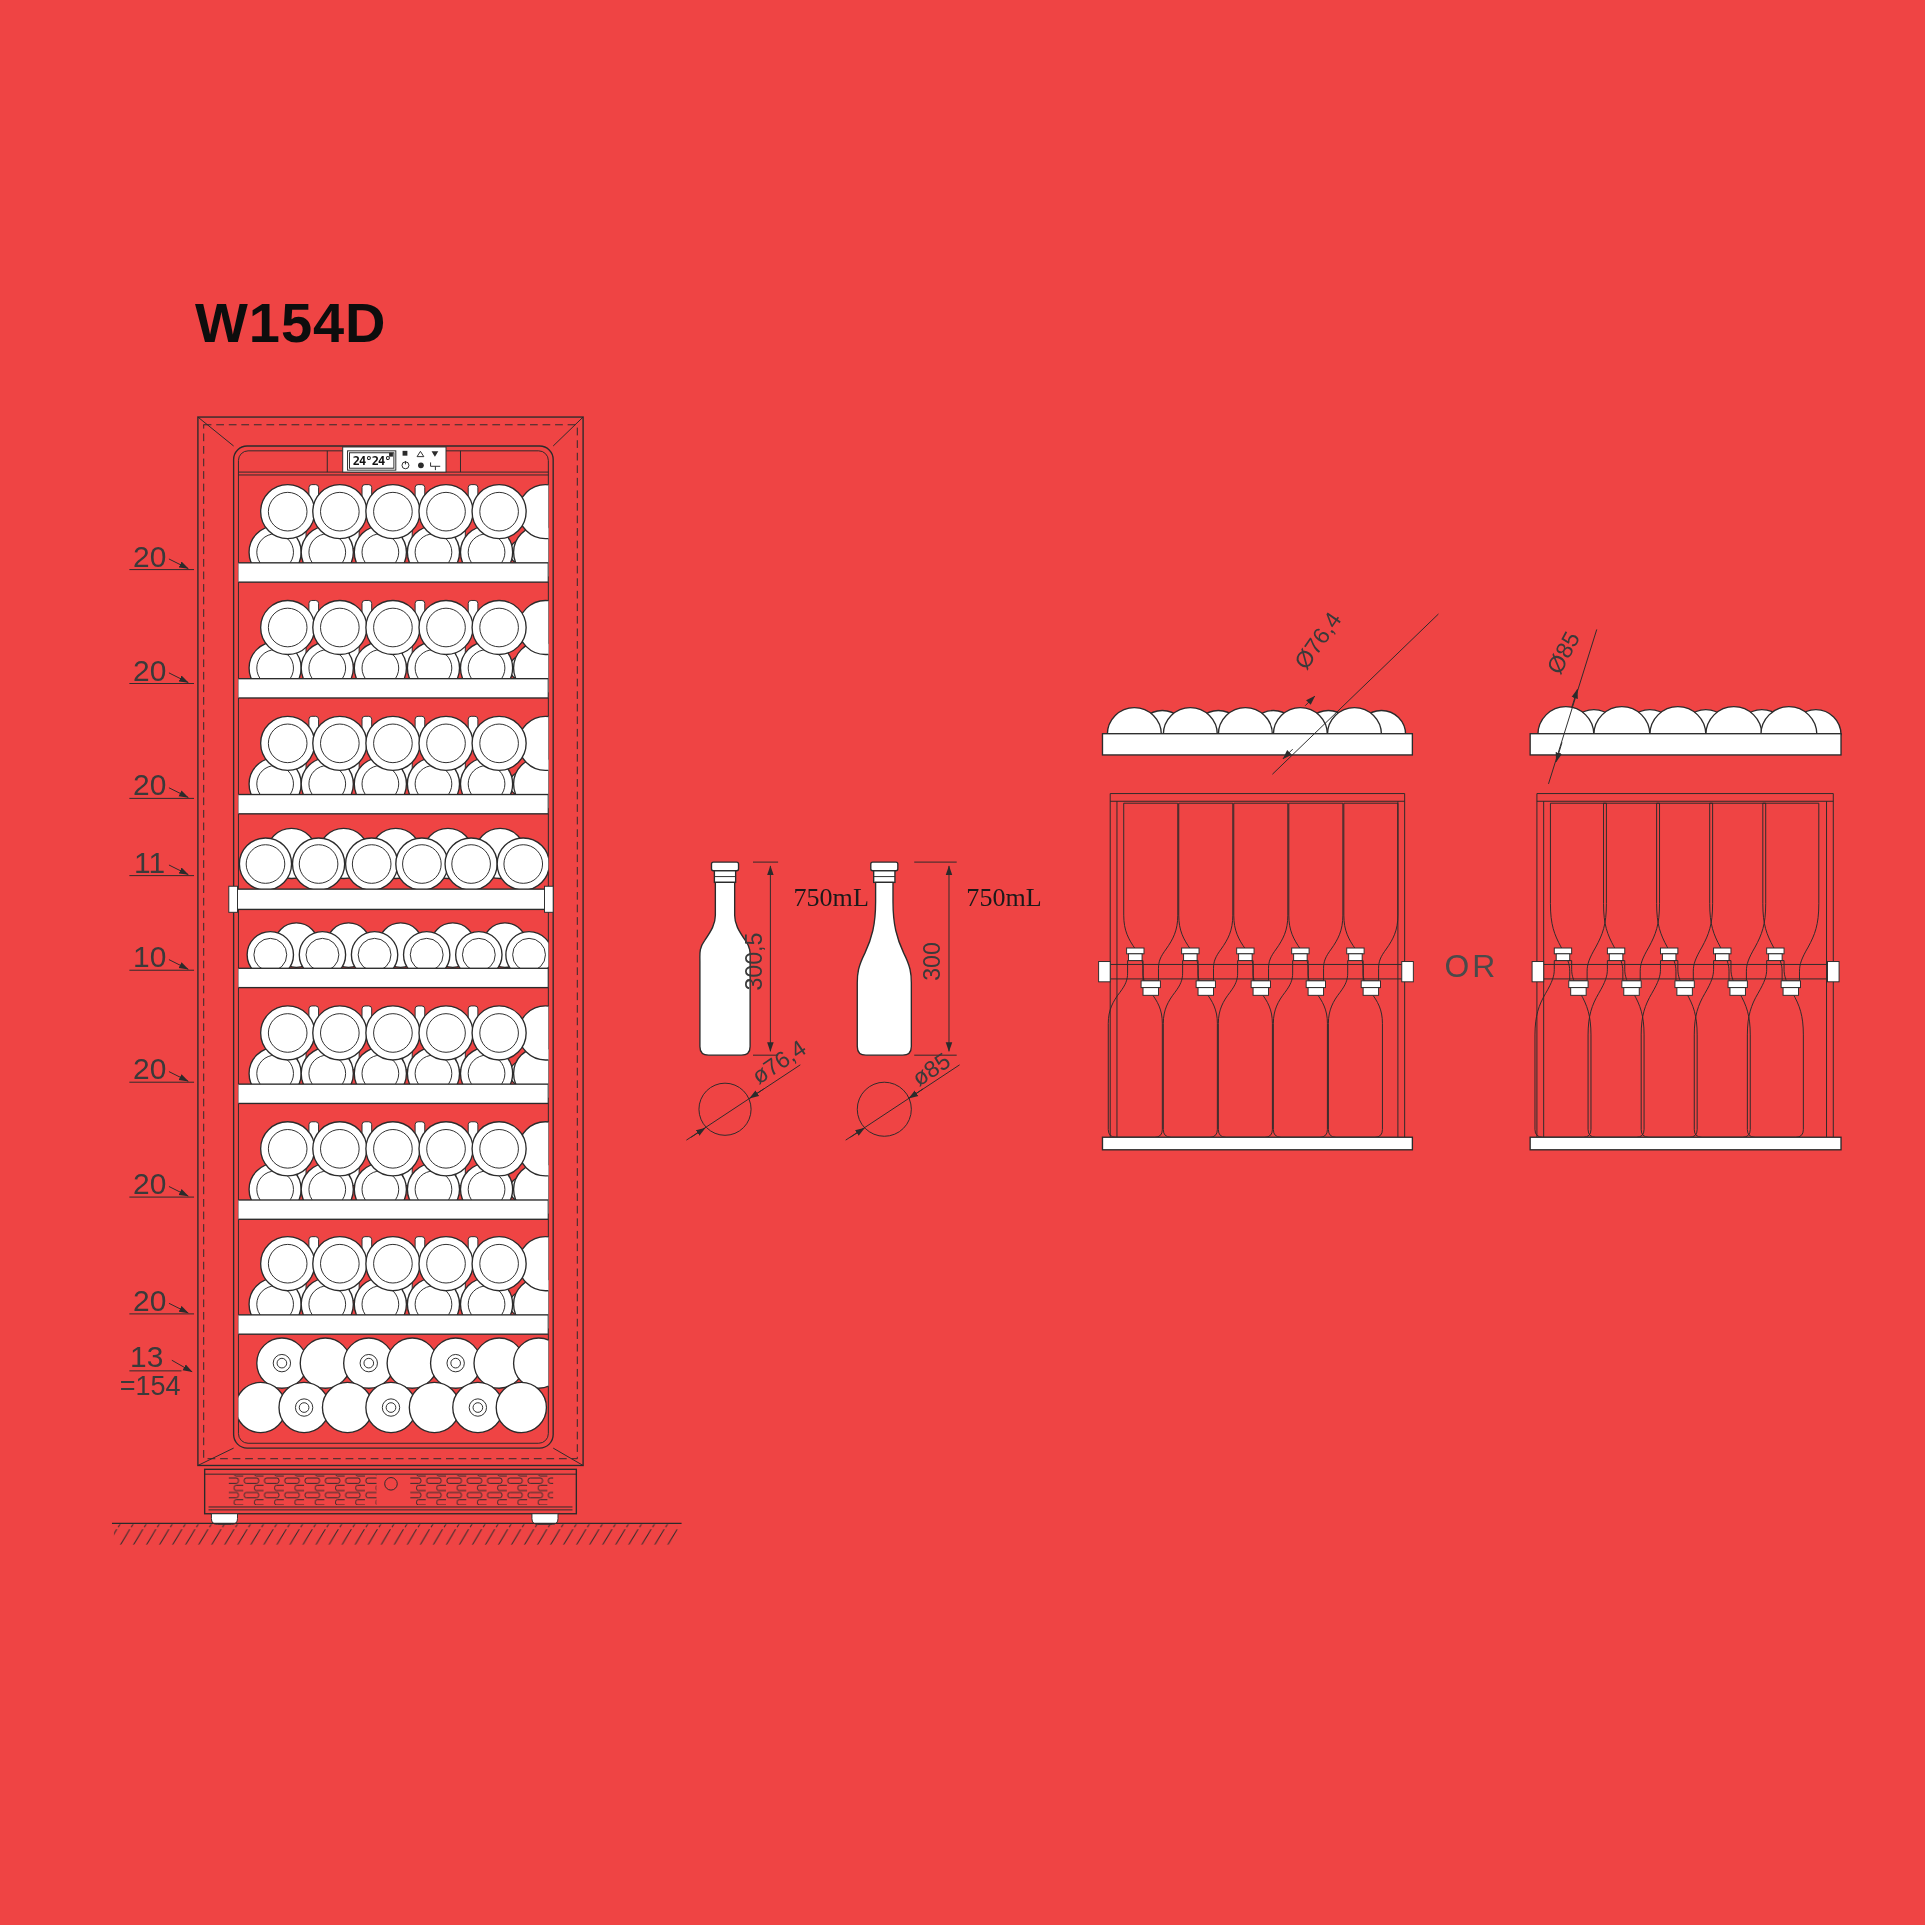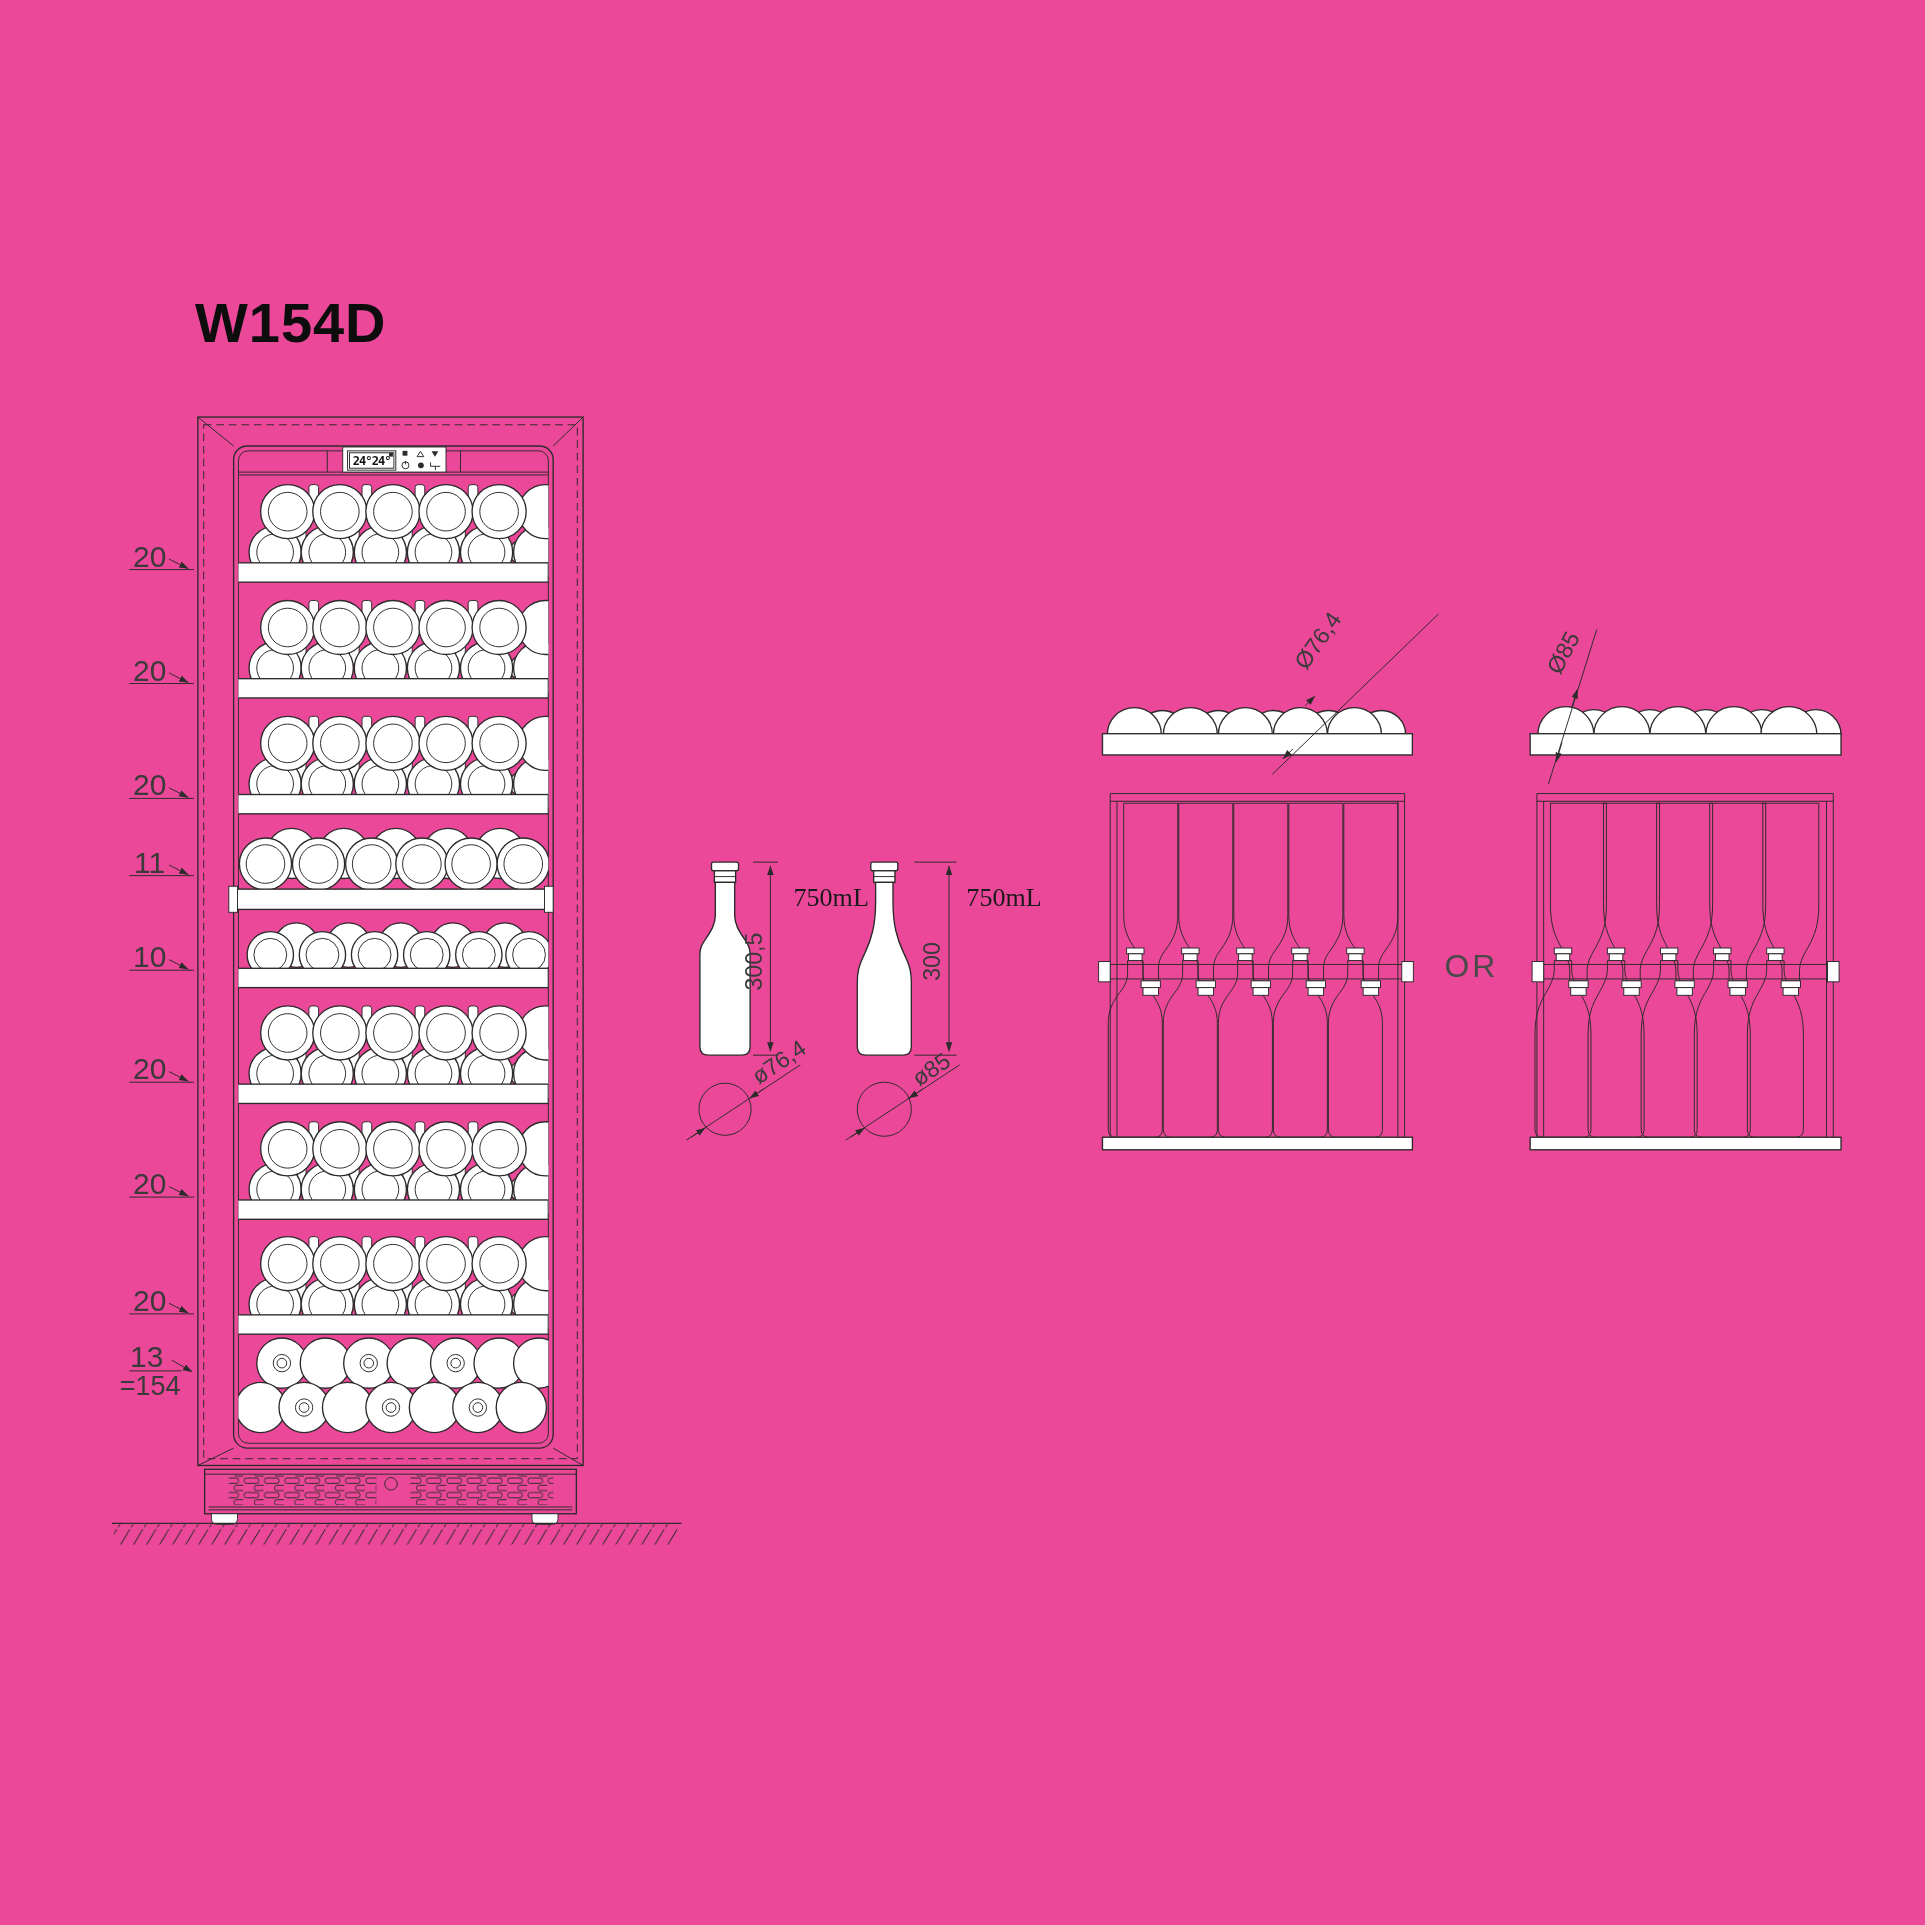--- a/index.html
+++ b/index.html
@@ -1,16 +1,16 @@
 <!DOCTYPE html>
 <html><head>
 <meta charset="utf-8">
 <style>
   html,body{margin:0;padding:0;background:#fff;}
-  .stage{position:relative;width:1925px;height:1925px;background:#ec4899;overflow:hidden;text-align:center;}
+  .stage{position:relative;width:1925px;height:1925px;background:#ef4444;overflow:hidden;text-align:center;}
   svg{position:absolute;left:0;top:0;}
   .ln{stroke:#2b2b2b;fill:none;stroke-width:1.4;}
   .thin{stroke:#2b2b2b;fill:none;stroke-width:1;}
   .wh{fill:#ffffff;stroke:#2b2b2b;stroke-width:1.4;}
   .whthin{fill:#ffffff;stroke:#2b2b2b;stroke-width:1;}
   .dk{fill:#2b2b2b;stroke:none;}
   .dash{stroke:#2b2b2b;fill:none;stroke-width:1;stroke-dasharray:8 5;}
   text{fill:#222;font-family:"Liberation Sans",sans-serif;}
   .title{font-size:58px;font-weight:700;fill:#0d0d0d;letter-spacing:1px;}
   .cad{font-size:31px;fill:#3a3a3a;}

